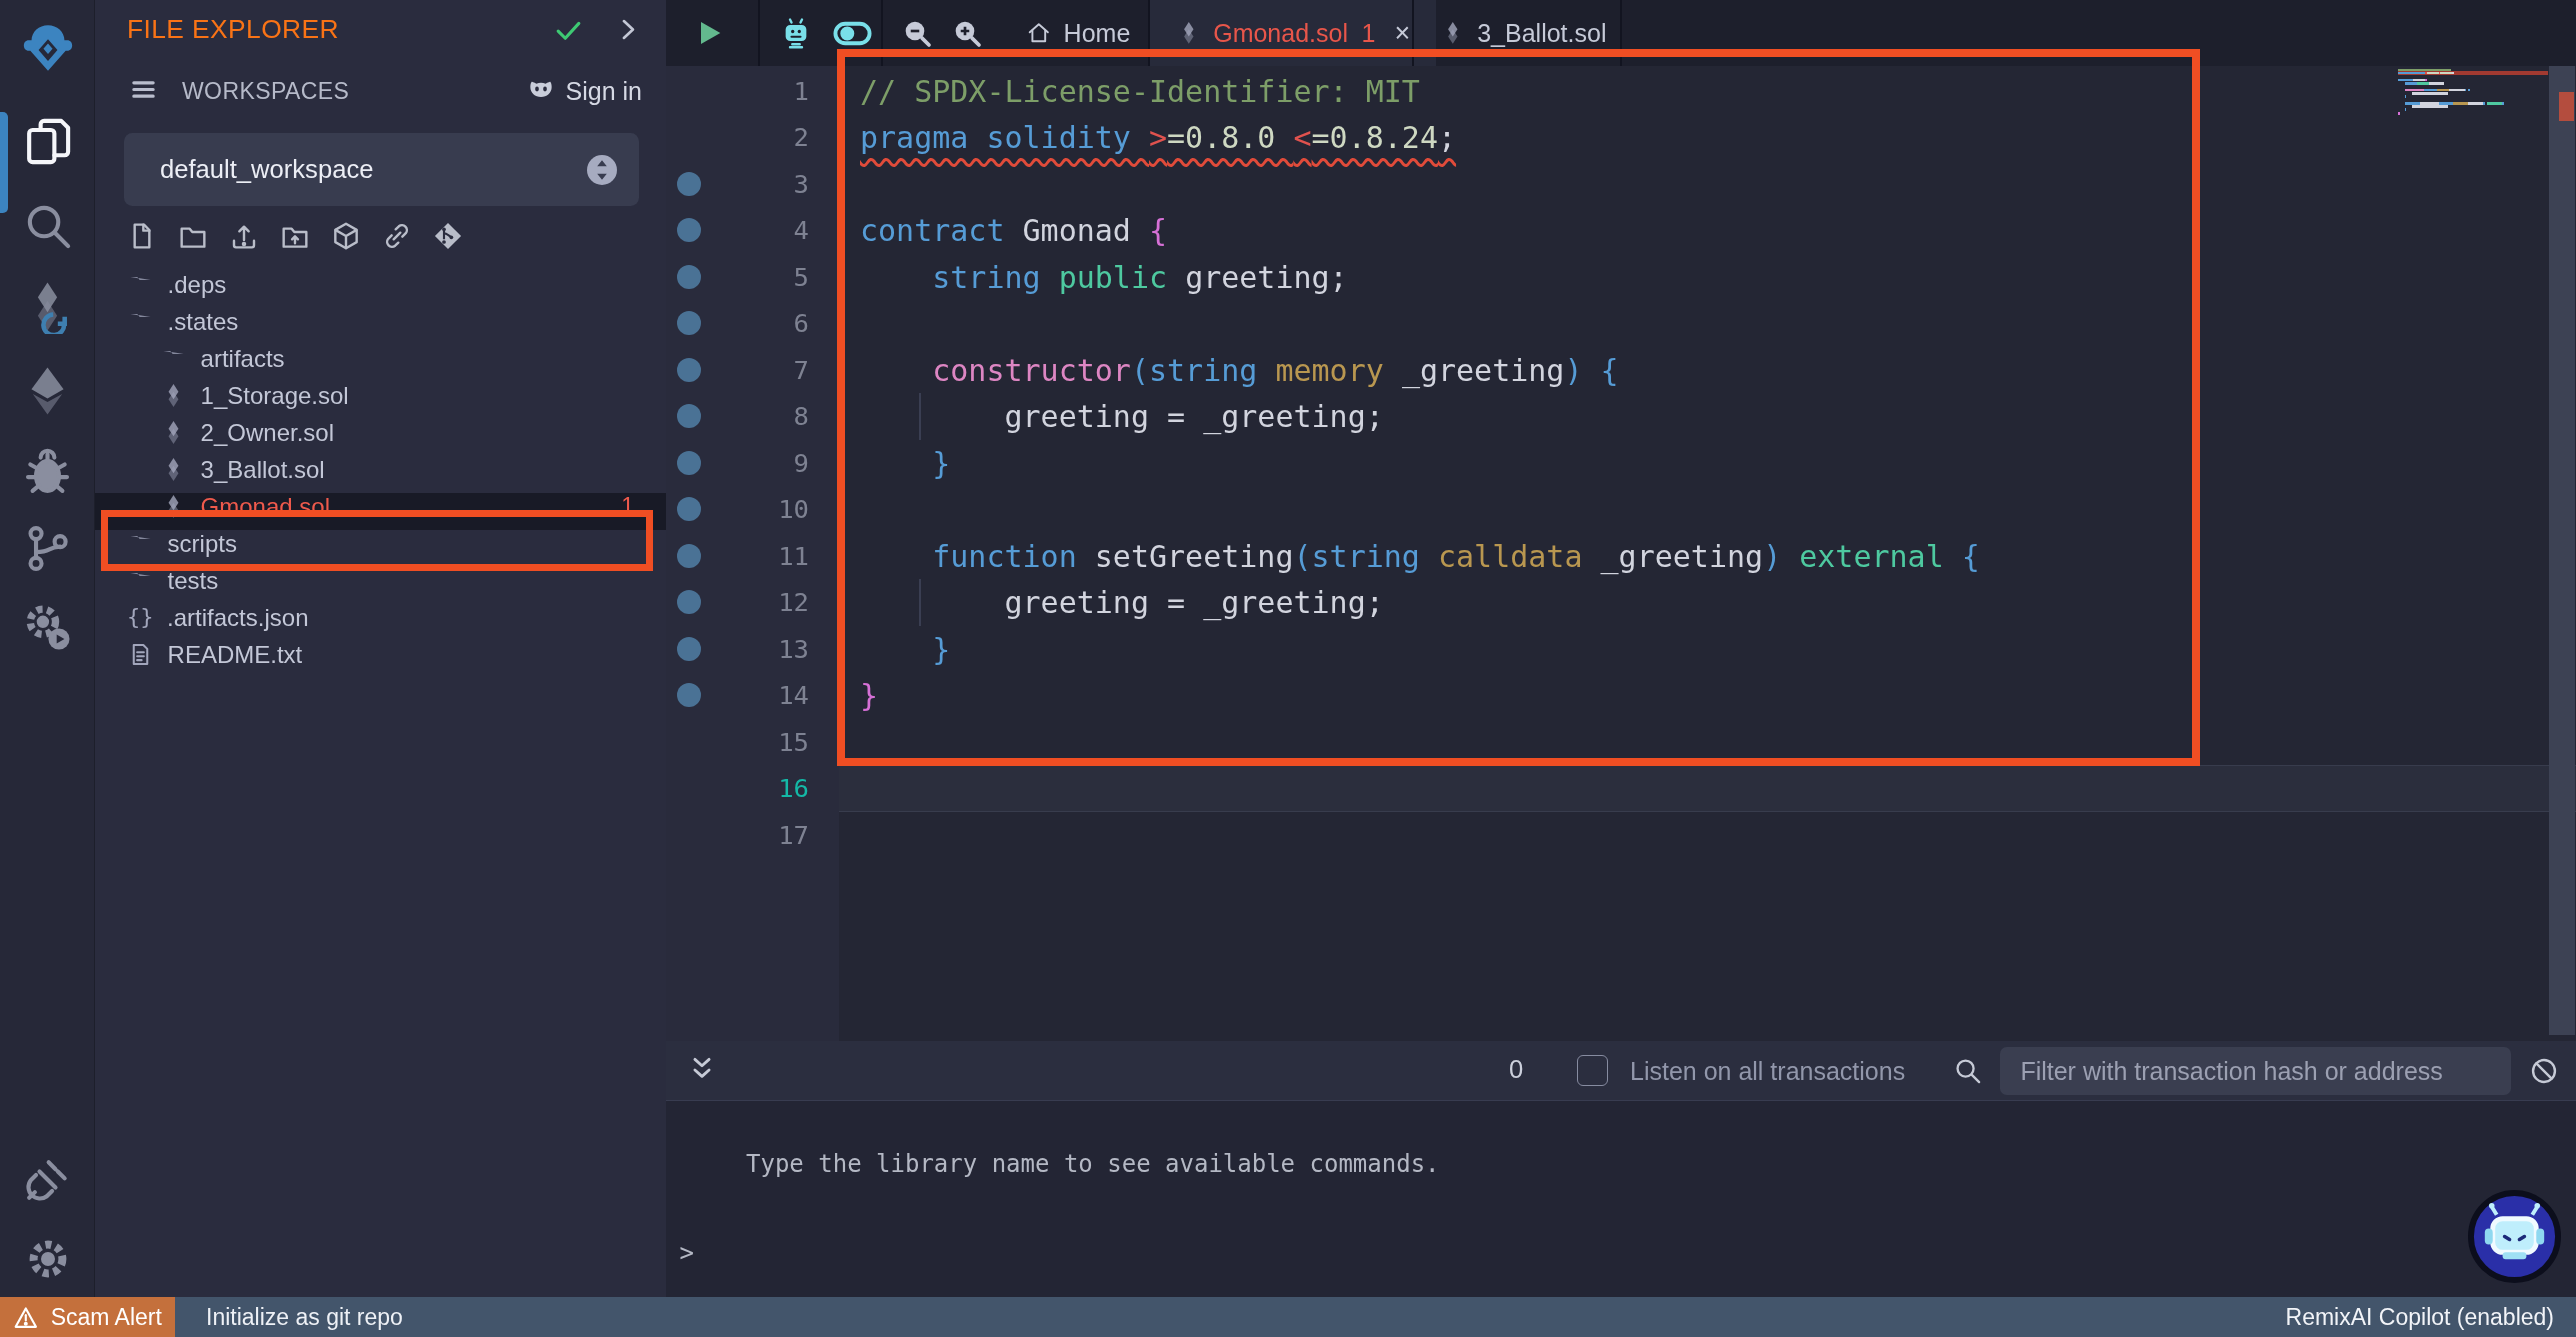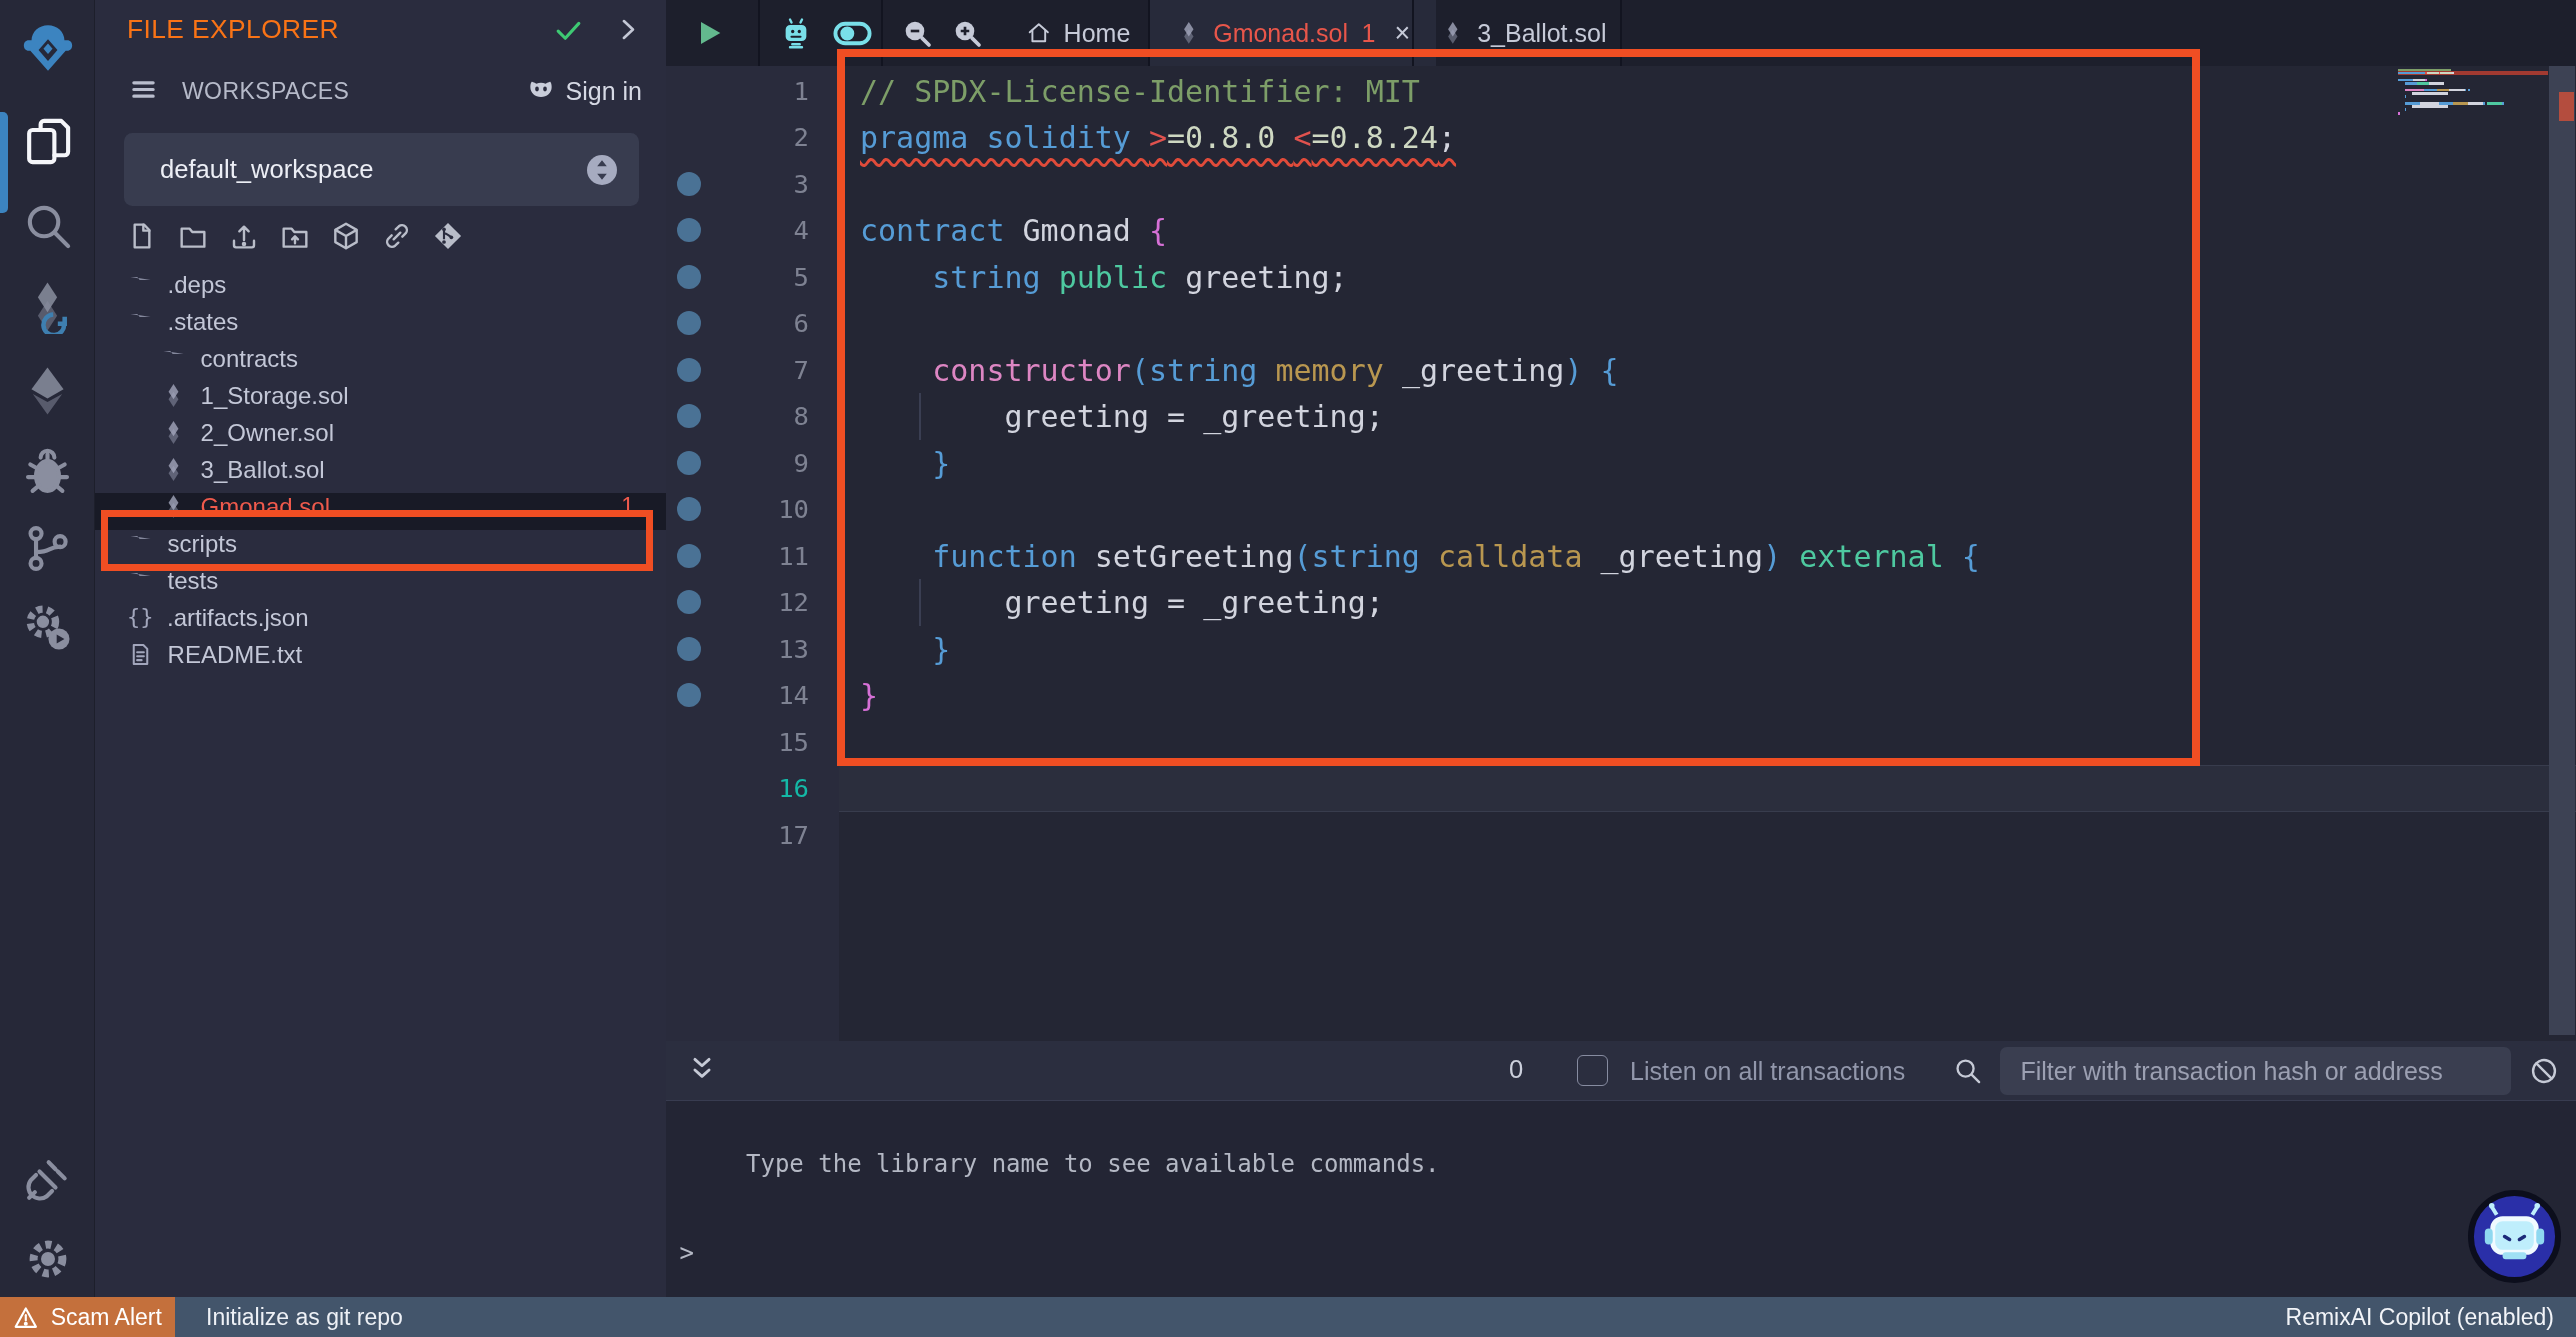--- a/index.html
+++ b/index.html
@@ -280,21 +280,21 @@
             </svg>
           </span>
           <span class="lbl">.states</span>
         </div>
         <div class="tree-row" style="padding-left: 65px;">
           <span class="icon tree-icon" style="width: 27px; height: 27px; color: rgb(162, 166, 188);">
             <svg viewBox="0 0 24 24">
               <path fill="currentColor" d="M3 5.5h6.2l2 2.3H21a 0 0 0 0 0 0v12.2H3z"></path>
             </svg>
           </span>
-          <span class="lbl">contracts</span>
+          <span class="lbl">artifacts</span>
         </div>
         <div class="tree-row" style="padding-left: 65px;">
           <span class="icon tree-icon" style="width: 27px; height: 27px; color: rgb(162, 166, 188);">
             <svg viewBox="0 0 24 24">
               <path fill="currentColor" opacity=".8" d="M12 1.8l4.4 6.8L12 15.4 7.6 8.6z"></path>
               <path fill="currentColor" opacity=".45" d="M12 8.6l4.4 6.8L12 22.2l-4.4-6.8z"></path>
             </svg>
           </span>
           <span class="lbl">1_Storage.sol</span>
         </div>

